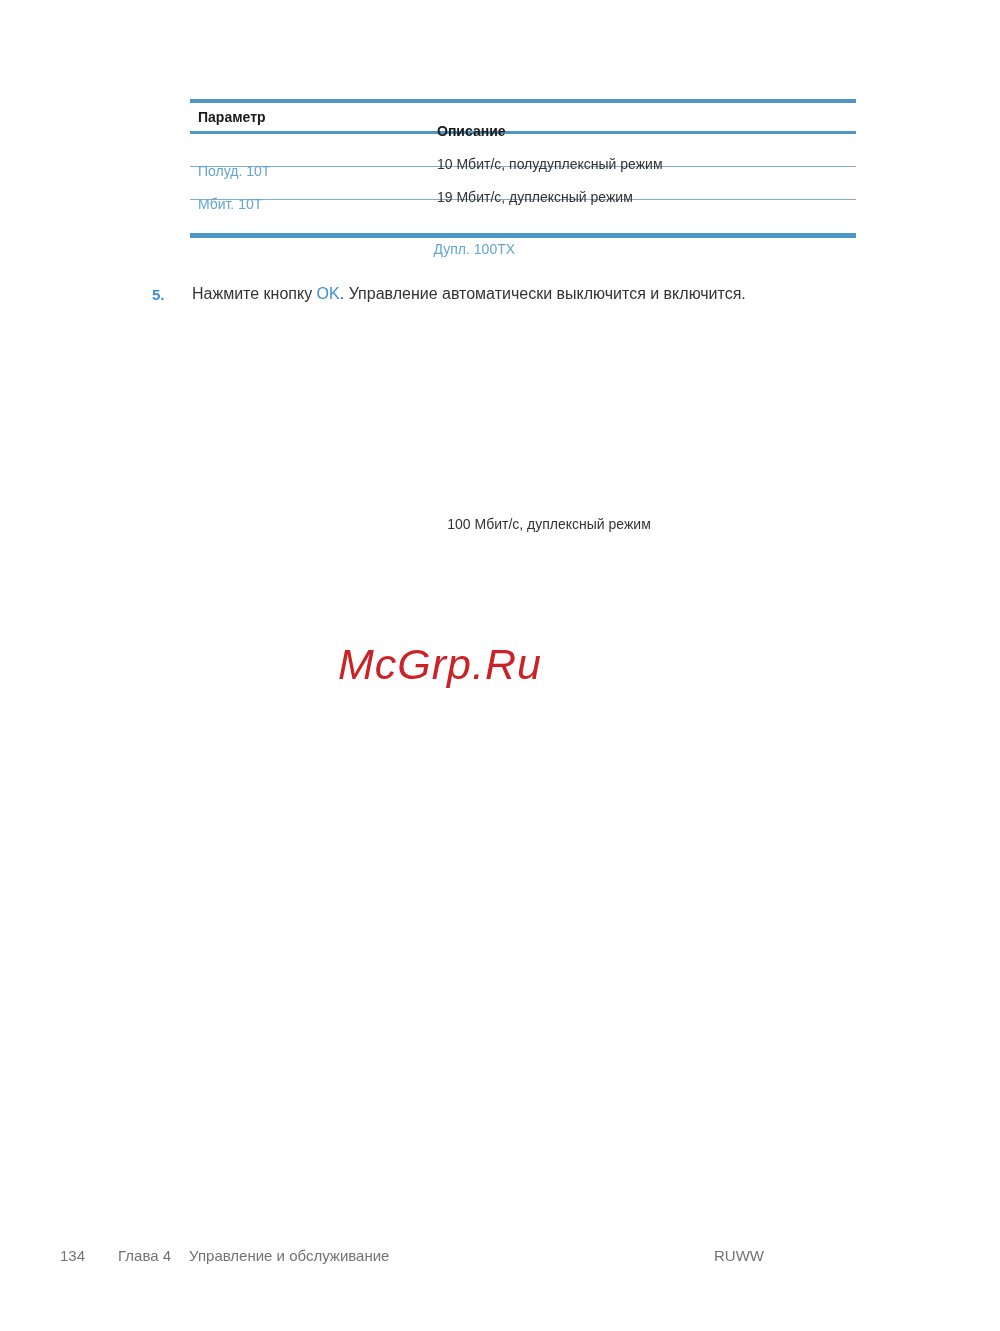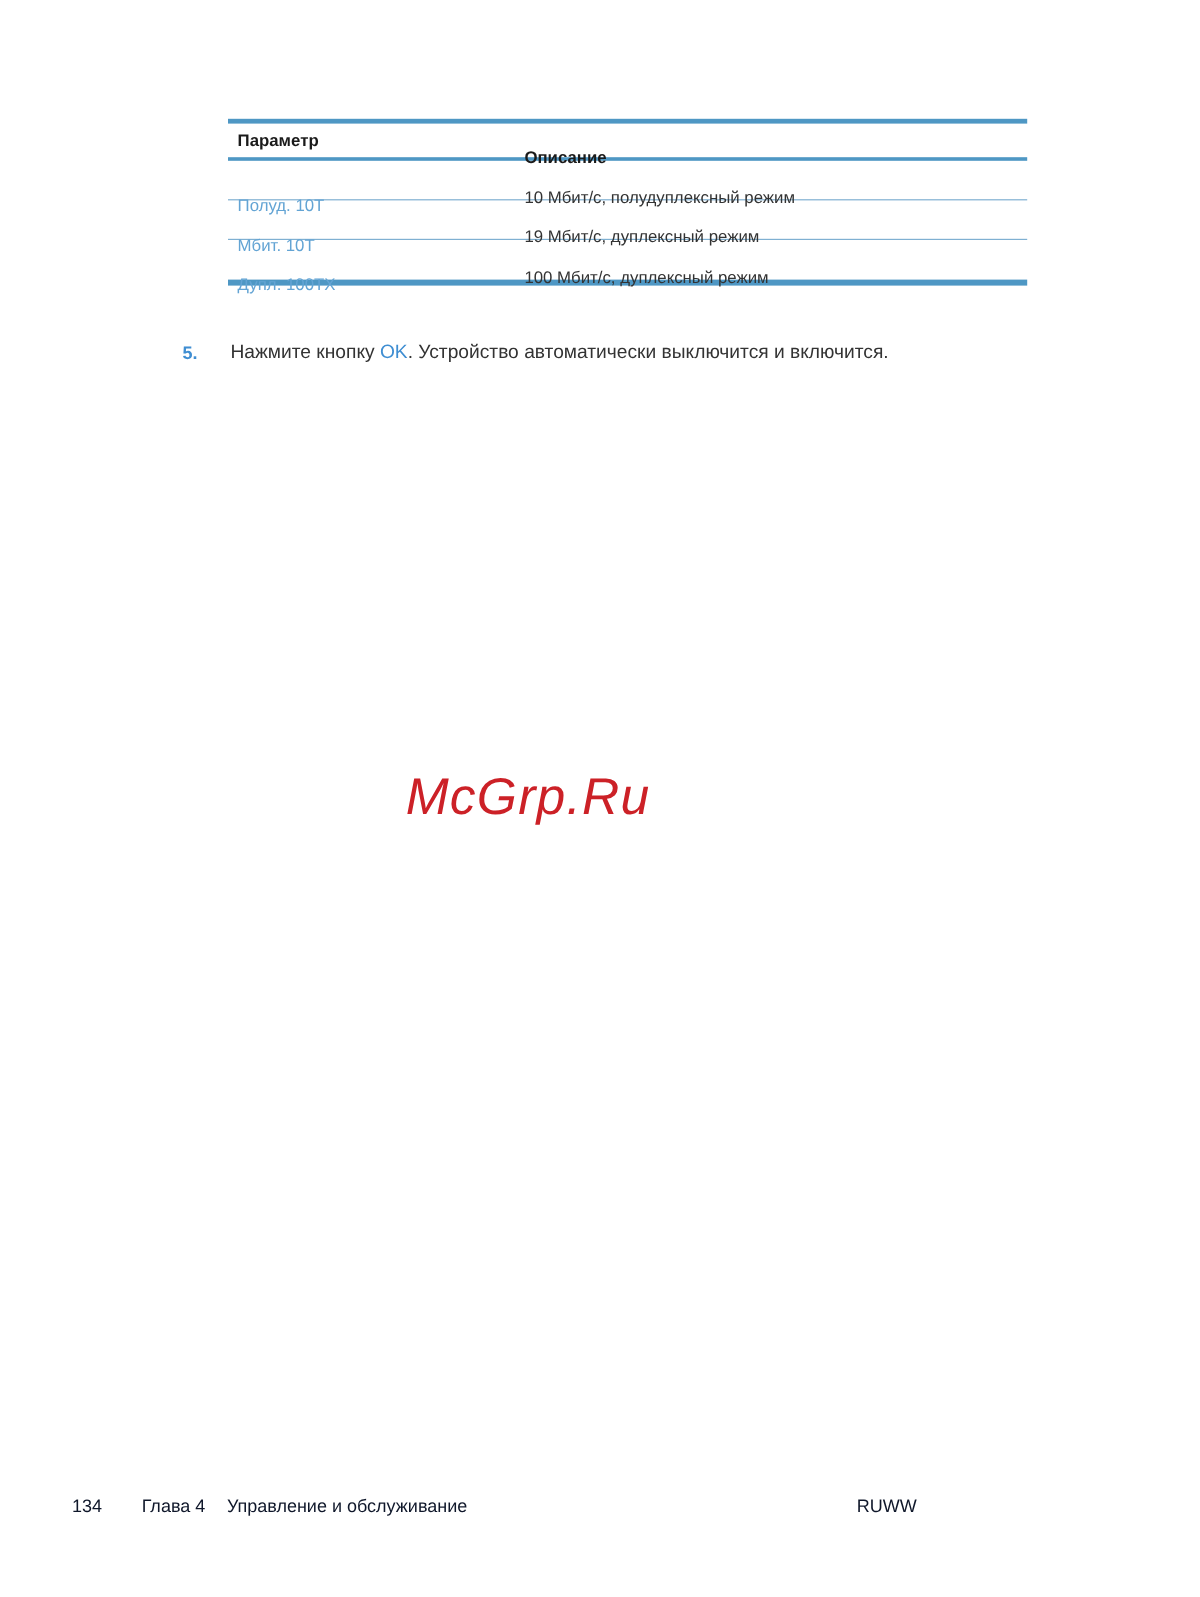--- a/index.html
+++ b/index.html
@@ -39,21 +39,21 @@
     font-weight:bold;
     color:#1a1a1a;
   }
   .t-row{
     display:flex;
     align-items:center;
     height:33px;
     border-bottom:1px solid var(--row-line);
     font-size:14px;
   }
-  .t-row:last-child{border-bottom:none;}
+  .t-row:last-child{border-bottom:none;flex-direction:column;}
   .c-param{width:247px;padding-left:8px;flex:0 0 247px;}
   .c-desc{flex:1;color:#333333;margin-top:28px;}
   .t-row .c-param{color:var(--link);margin-top:41px;}
   
   .step{
     position:absolute;
     left:152px;
     top:285px;
     display:flex;
     font-size:16px;
@@ -83,21 +83,21 @@
   }
   
   .footer{
     position:absolute;
     left:60px;
     right:92px;
     top:1247px;
     display:flex;
     align-items:baseline;
     font-size:15px;
-    color:#0f172a;
+    color:#737373;
     text-align:center;
   }
   .footer-page{margin-right:33px;}
   .footer-chapter{margin-right:18px;}
   .footer-right{margin-left:auto;}
 </style>
 </head>
 <body>
 
 <div class="page">
@@ -116,21 +116,21 @@
       <div class="c-desc">19 Мбит/с, дуплексный режим</div>
     </div>
     <div class="t-row">
       <div class="c-param">Дупл. 100TX</div>
       <div class="c-desc">100 Мбит/с, дуплексный режим</div>
     </div>
   </div>
 
   <div class="step">
     <div class="step-number">5.</div>
-    <div class="step-text"><span>Нажмите кнопку </span><span class="step-link">OK</span><span>. Устройство автоматически выключится и включится.</span></div>
+    <div class="step-text"><span>Нажмите кнопку </span><span class="step-link">OK</span><span>. Управление автоматически выключится и включится.</span></div>
   </div>
 
   <div class="watermark">McGrp.Ru</div>
 
   <div class="footer">
     <span class="footer-page">134</span>
     <span class="footer-chapter">Глава 4</span>
     <span class="footer-title">Управление и обслуживание</span>
     <span class="footer-right">RUWW</span>
   </div>

